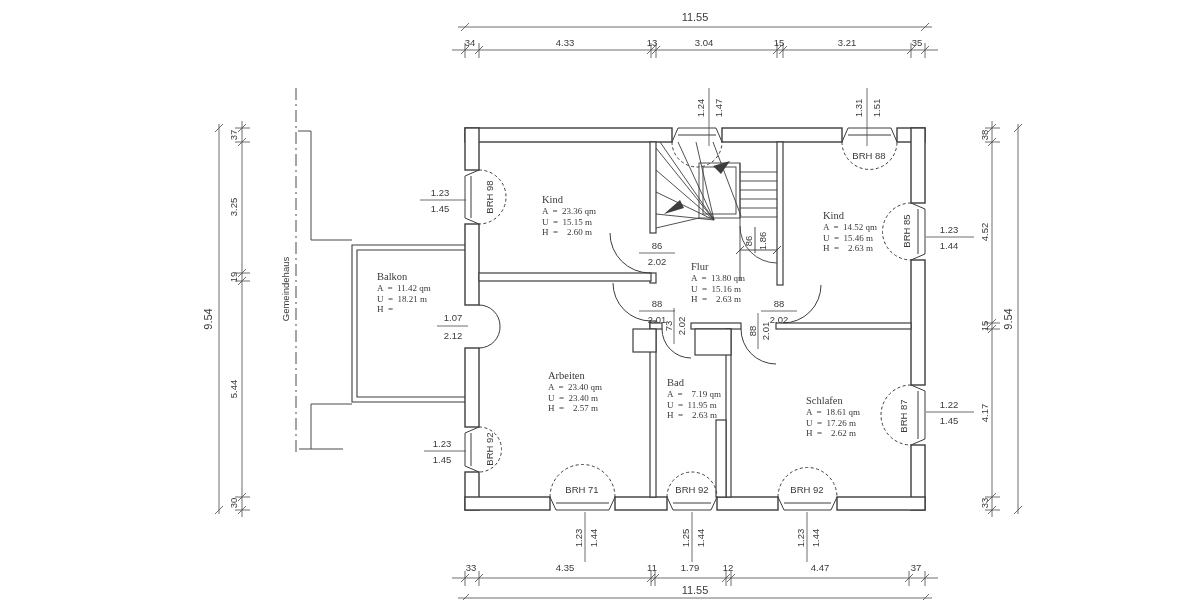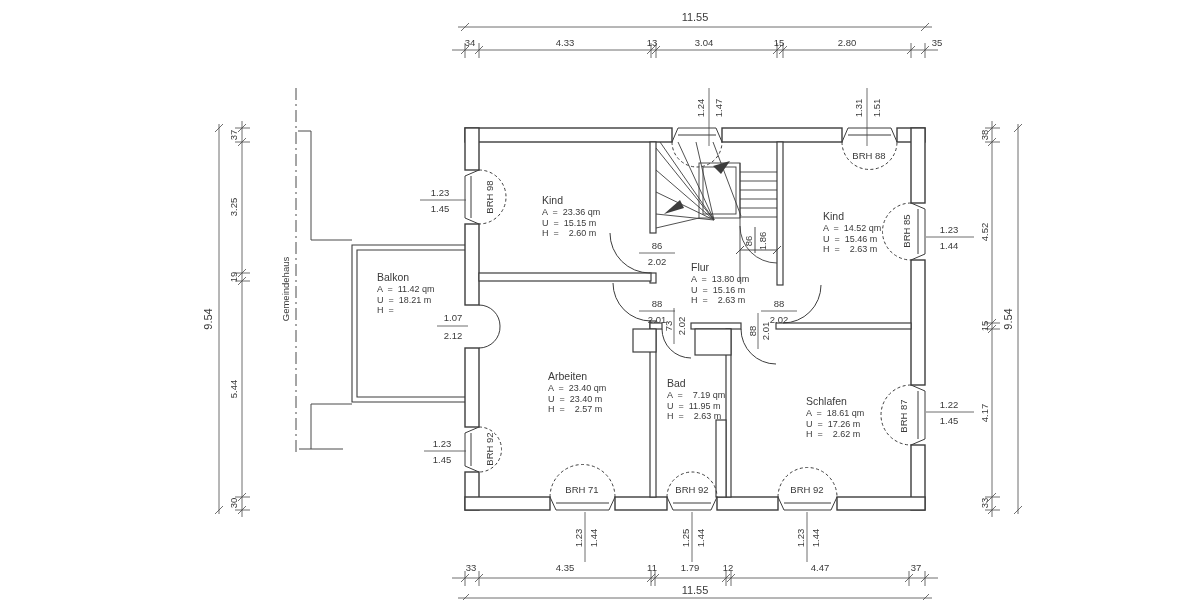--- a/index.html
+++ b/index.html
@@ -2,21 +2,21 @@
 <html><head>
 <meta charset="utf-8">
 <style>
   html,body{margin:0;padding:0;background:#fff;}
   #stage{position:relative;width:1200px;height:600px;background:#ffffff;overflow:hidden;
          font-family:"Liberation Sans", sans-serif;color:#3a3a3a;}
   svg{position:absolute;left:0;top:0;}
   .hl{position:absolute;transform:translate(-50%,-50%);white-space:nowrap;font-size:9.5px;}
   .vl{position:absolute;transform:translate(-50%,-50%) rotate(-90deg);white-space:nowrap;font-size:9.5px;}
   .big{font-size:11px;}
-  .room{position:absolute;}
+  .room{position:absolute;font-family:Liberation Serif, serif;}
   .room-title{font-size:10.5px;margin-bottom:1px;}
   .room-line{font-size:9px;line-height:10.5px;white-space:pre;}
 </style>
 </head>
 <body>
 
 <div id="stage">
 
 <svg width="1200" height="600" viewBox="0 0 1200 600">
 
@@ -195,22 +195,22 @@
     <div class="room-line">U  =  17.26 m</div>
     <div class="room-line">H  =    2.62 m</div>
   </div>
 
   <div class="hl big" style="left:695px;top:17px">11.55</div>
   <div class="hl" style="left:470px;top:42px">34</div>
   <div class="hl" style="left:565px;top:42px">4.33</div>
   <div class="hl" style="left:652px;top:42px">13</div>
   <div class="hl" style="left:704px;top:42px">3.04</div>
   <div class="hl" style="left:779px;top:42px">15</div>
-  <div class="hl" style="left:847px;top:42px">2.80</div>
-  <div class="hl" style="left:937px;top:42px">35</div>
+  <div class="hl" style="left:847px;top:42px">3.21</div>
+  <div class="hl" style="left:917px;top:42px">35</div>
 
   <div class="hl" style="left:471px;top:567px">33</div>
   <div class="hl" style="left:565px;top:567px">4.35</div>
   <div class="hl" style="left:652px;top:567px">11</div>
   <div class="hl" style="left:690px;top:567px">1.79</div>
   <div class="hl" style="left:728px;top:567px">12</div>
   <div class="hl" style="left:820px;top:567px">4.47</div>
   <div class="hl" style="left:916px;top:567px">37</div>
   <div class="hl big" style="left:695px;top:590px">11.55</div>
 

